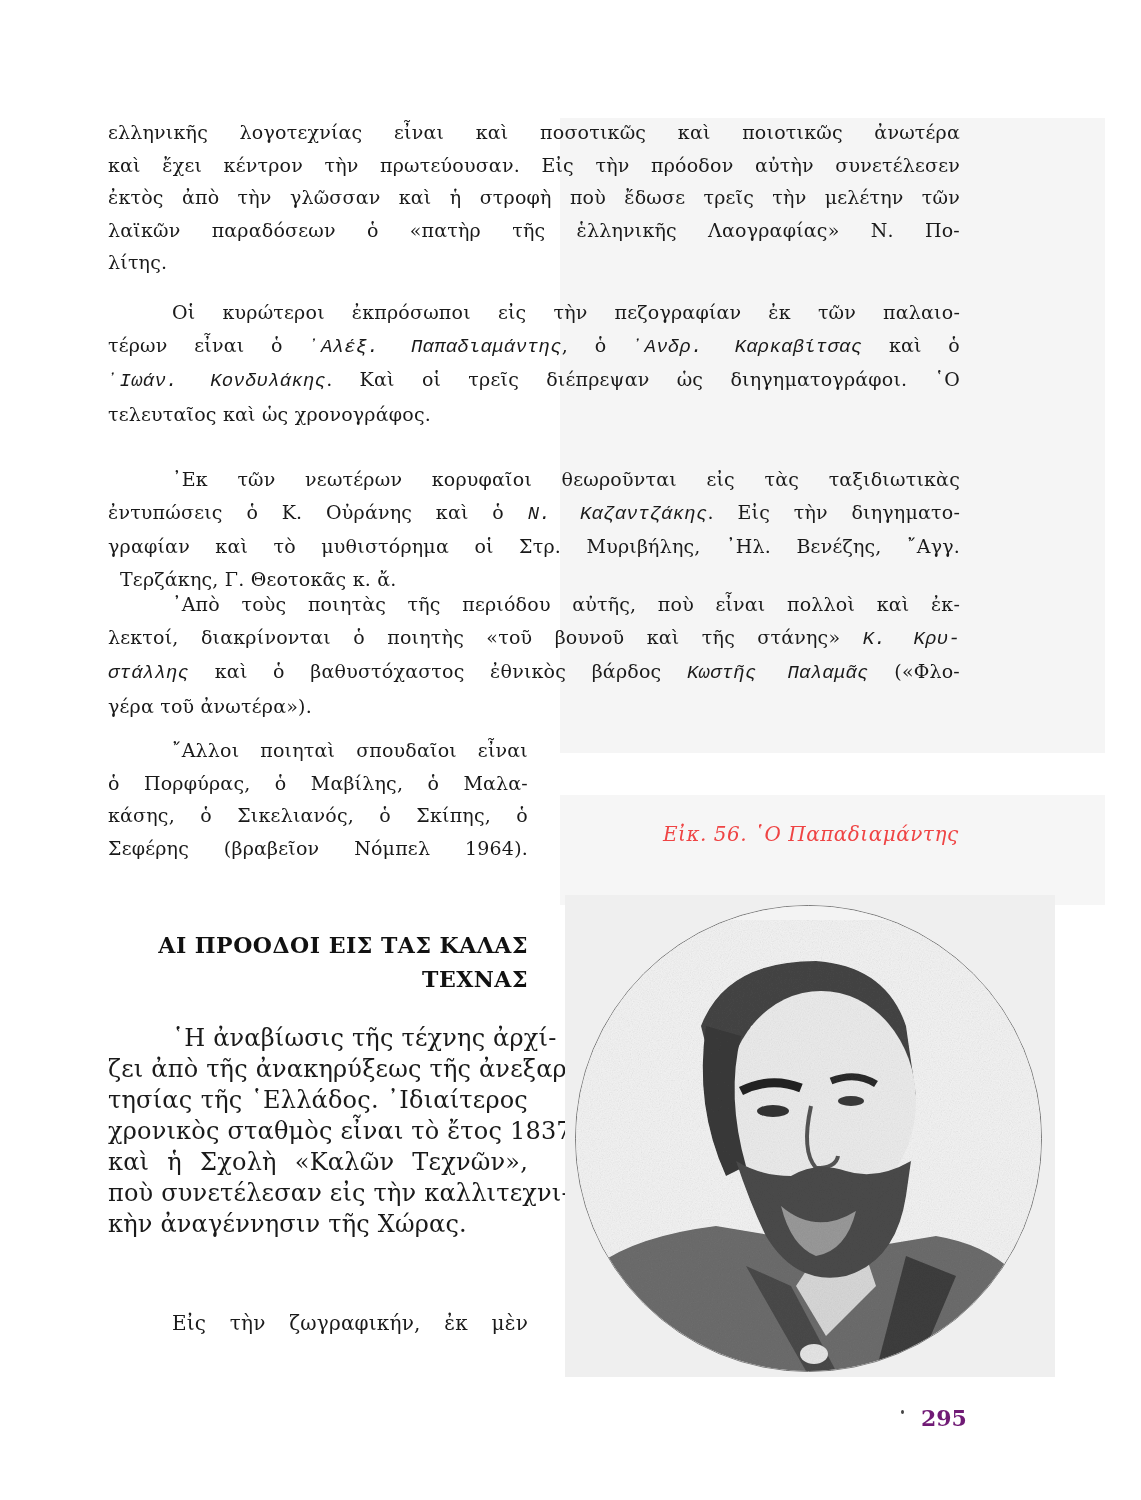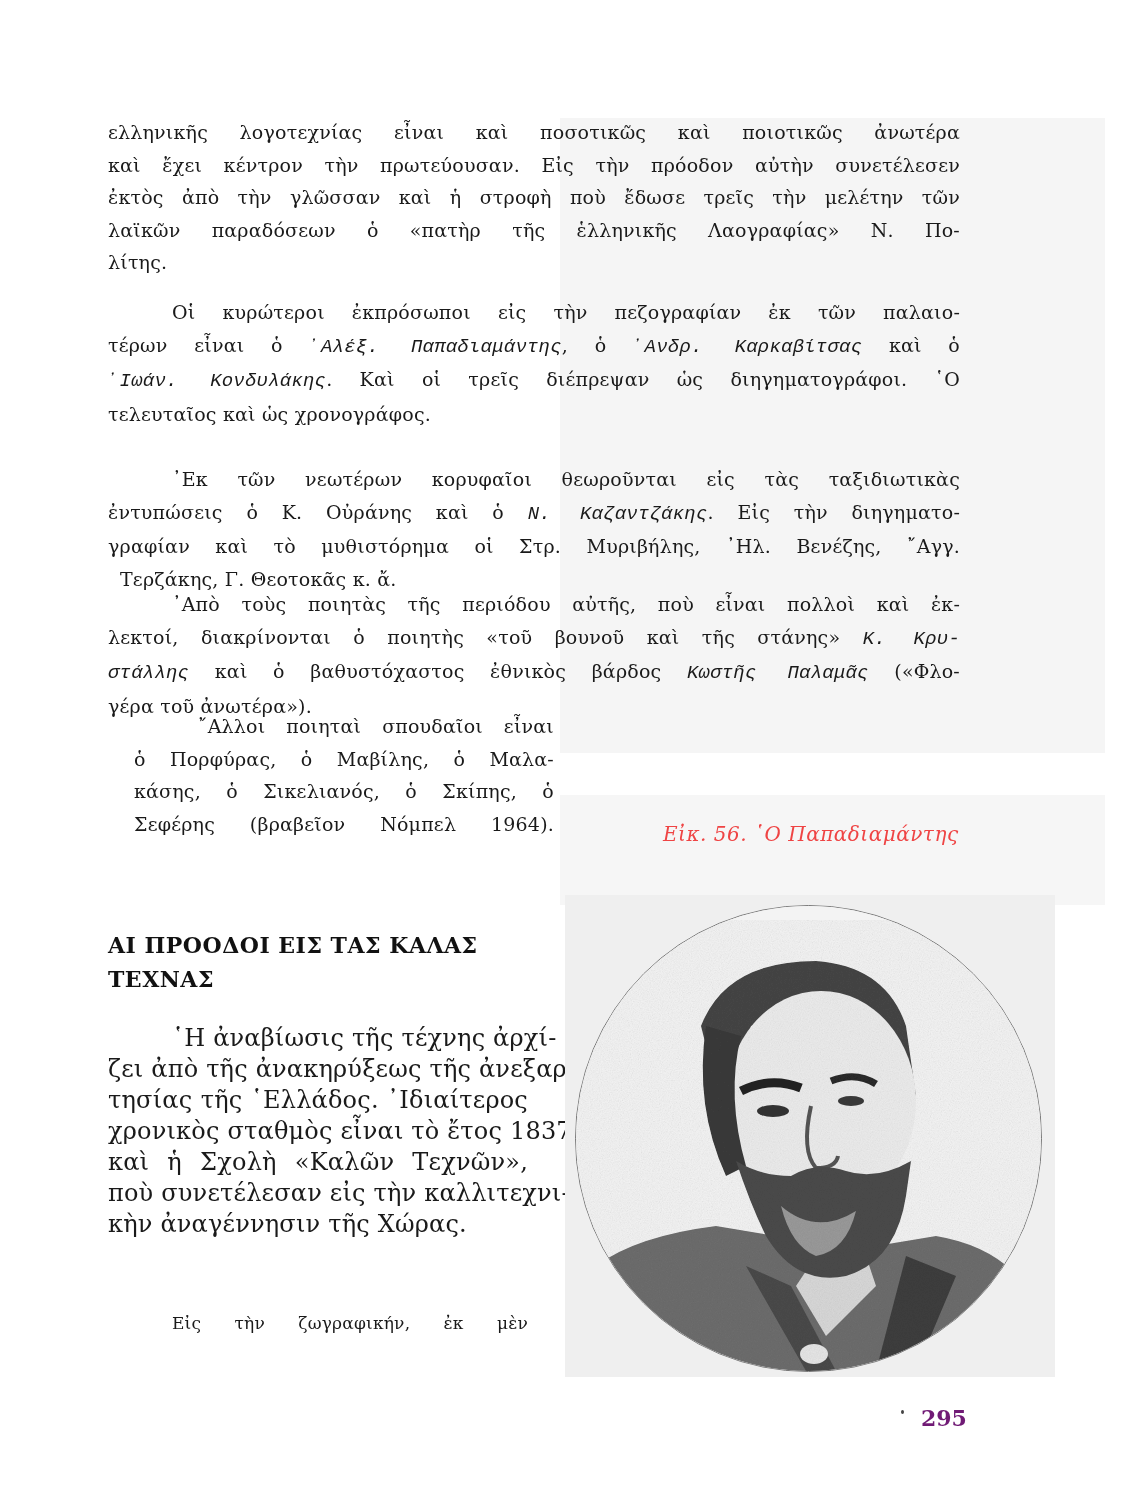--- a/index.html
+++ b/index.html
@@ -27,29 +27,30 @@
     .line { display: block; white-space: nowrap; text-align: justify; text-align-last: justify; }
     .line.nj { text-align-last: left; }
     .indent { padding-left: 64px; }
     .it { font-style: italic; font-family: Liberation Mono, monospace; }
     .full { width: 852px; }
     .half { width: 420px; }
     .p1 { top: 116px; }
     .p2 { top: 296px; }
     .p3 { top: 444px; margin-top: 19px; }
     .p4 { top: 588px; }
-    .p5 { top: 710px; margin-left: 26px; }
+    .p5 { top: 734px; }
     .heading {
       position: absolute; left: 108px; top: 928px; width: 420px;
       font-family: "DejaVu Serif", serif; font-weight: bold;
       font-size: 22px; line-height: 34px; letter-spacing: 0.5px;
       color: #111;
+      text-align: right;
     }
     .p6 { top: 1023px; font-size: 24px; line-height: 31px; }
-    .p7 { top: 1308px; font-size: 17px; line-height: 31px; }
+    .p7 { top: 1308px; font-size: 20px; line-height: 31px; }
     .caption {
       position: absolute; left: 663px; top: 822px;
       font-style: italic; font-size: 20px; color: #ef4444;
       white-space: nowrap; letter-spacing: 0.5px;
     }
     .photo-frame {
       position: absolute; left: 565px; top: 895px; width: 490px; height: 482px;
       background: #efefef;
     }
     .portrait {

